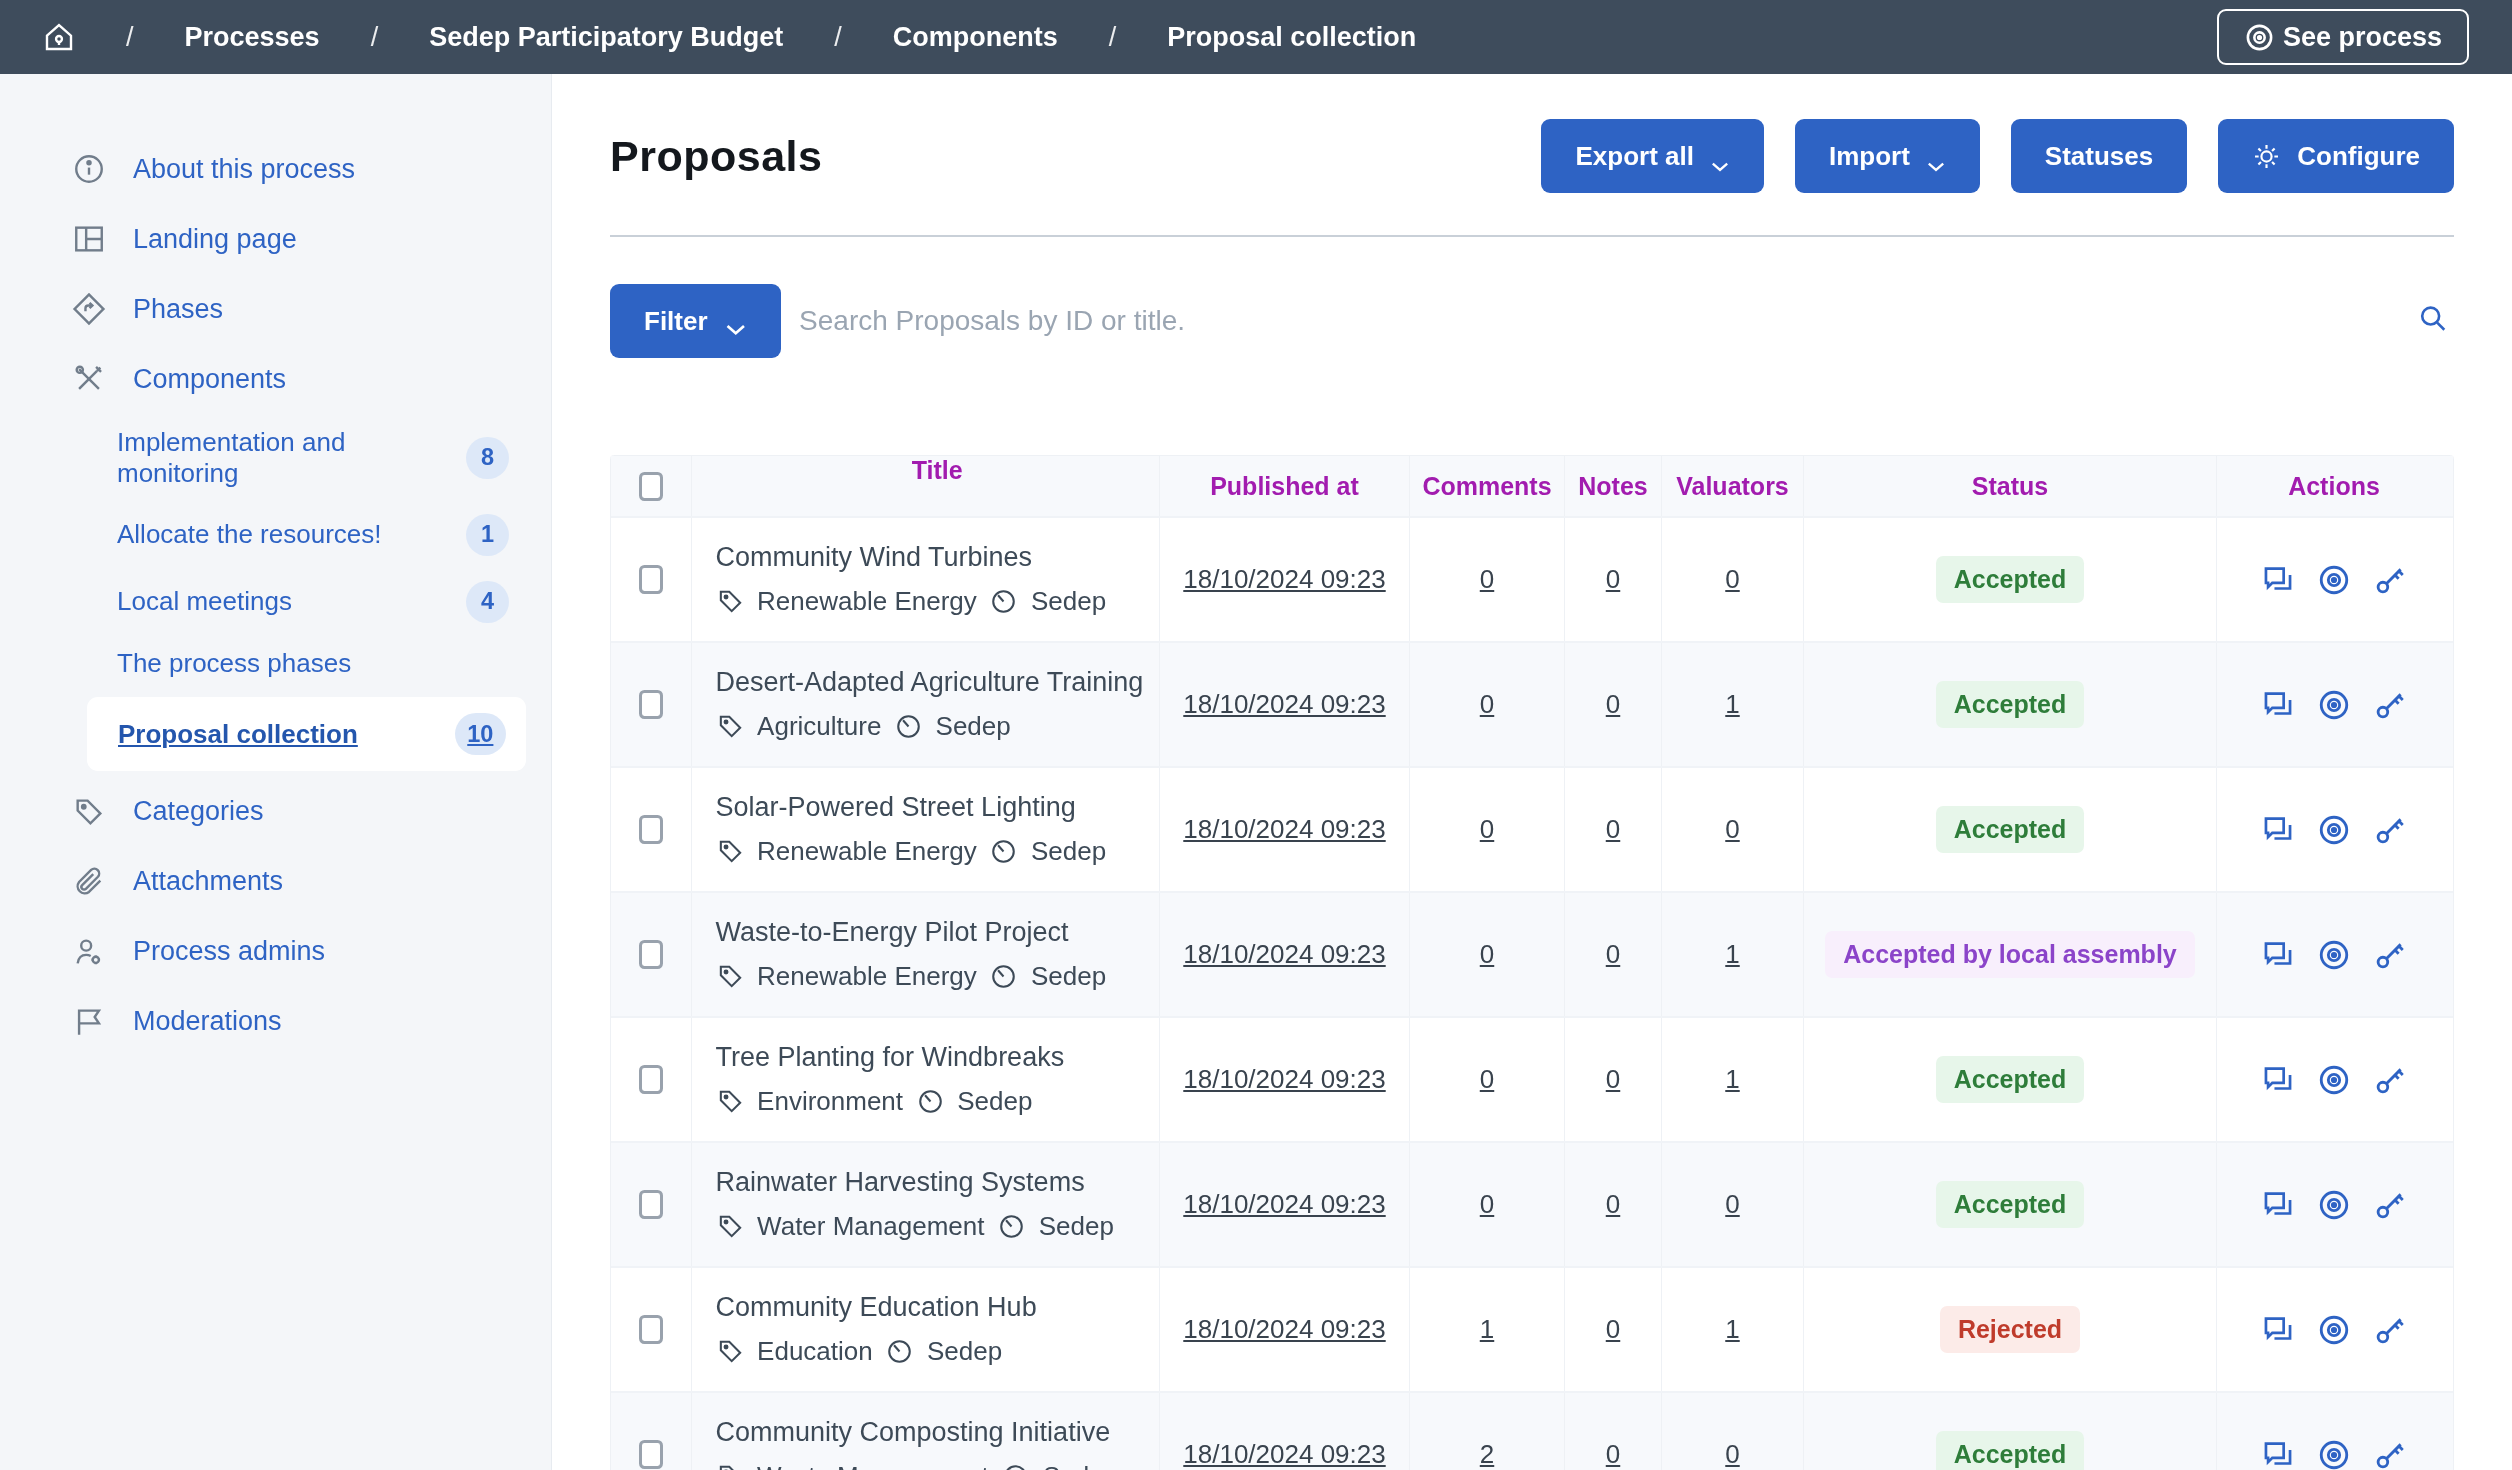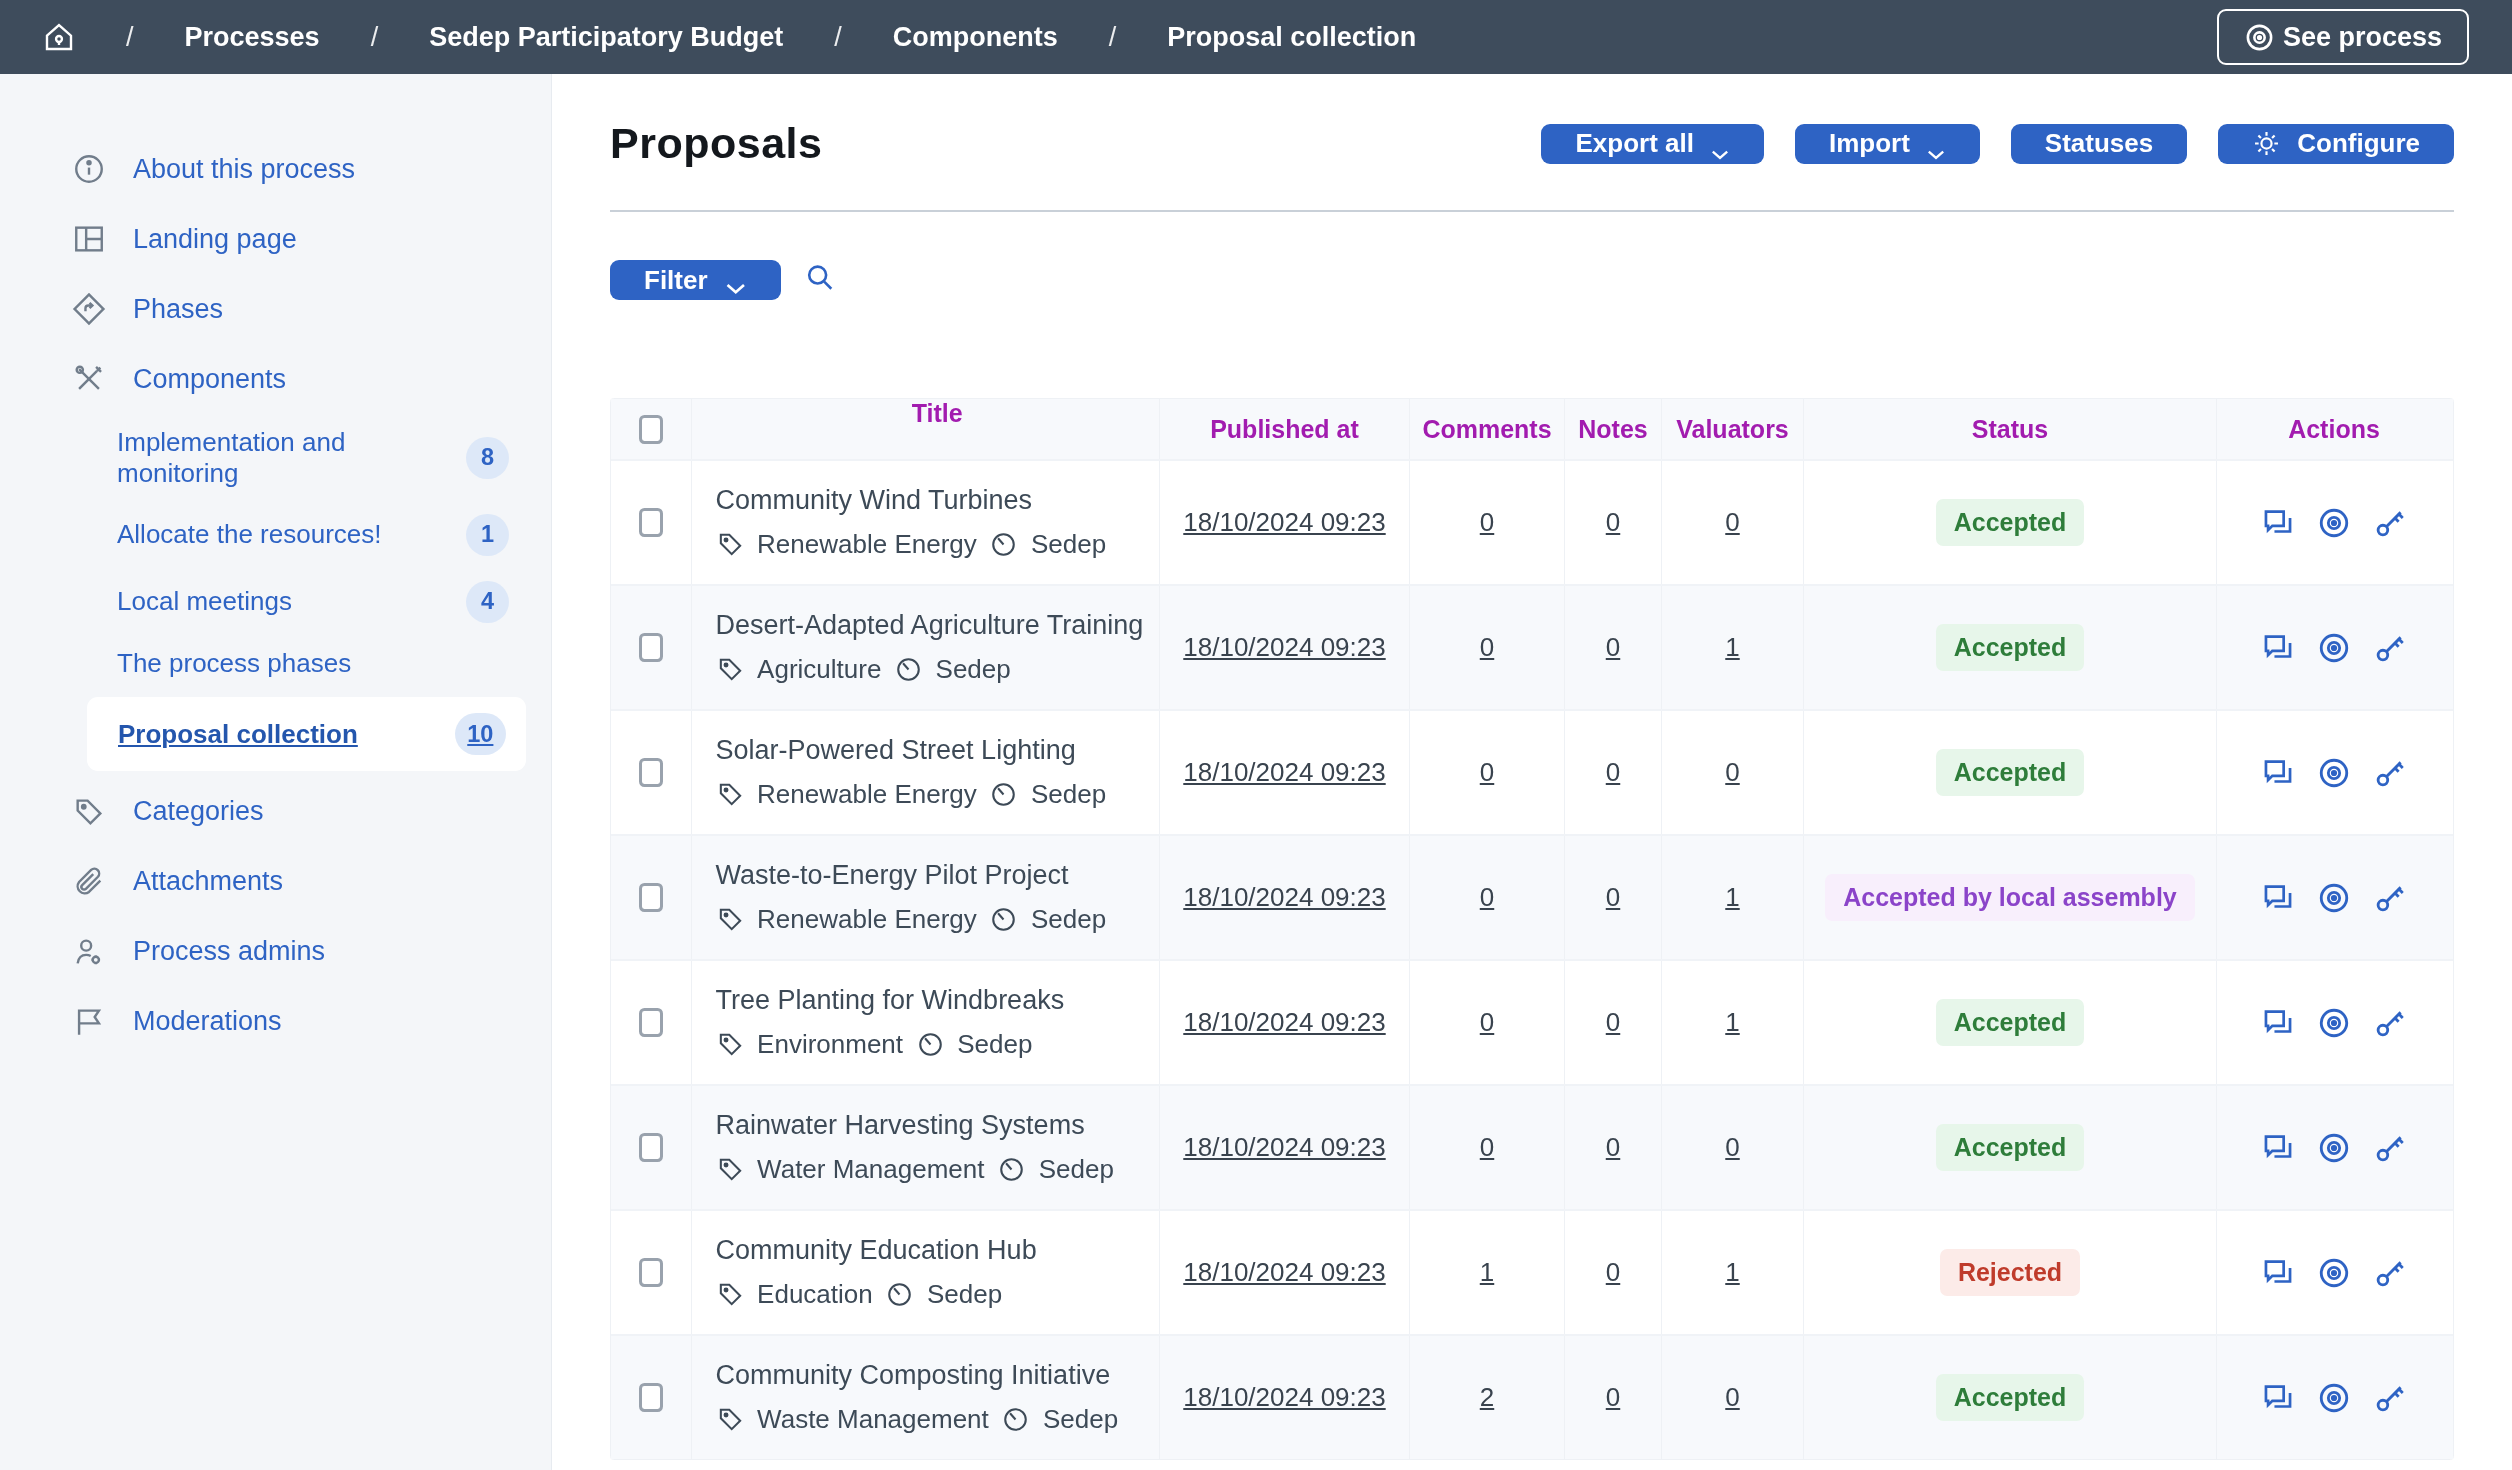--- a/index.html
+++ b/index.html
@@ -32,21 +32,21 @@
   .snav-sub.active { background:#fff; border-radius:10.8px; margin:5.4px 25px 5.4px 87px;
     padding:16px 20px 16px 31px; font-weight:700; }
   .snav-sub.active .lbl { text-decoration:underline; color:#2456ad; }
   .snav-sub.active .pill { text-decoration:underline; }
 
   
   .main { flex:1; padding:45px 58px 0 58px; background:#fff; }
   .main-head { display:flex; align-items:center; }
   .page-title { font-size:43px; font-weight:800; color:#14181d; letter-spacing:0.5px; }
   .head-buttons { margin-left:auto; display:flex; gap:31px; }
-  .btn { background:#2e63c4; color:#fff; border:none; border-radius:9px; height:40px;
+  .btn { background:#2e63c4; color:#fff; border:none; border-radius:9px; height:74px;
     padding:0 34px; font-size:26px; font-weight:700; display:flex; align-items:center;
     gap:16px; cursor:pointer; font-family:inherit; }
   .chev { width:20px; height:12.6px; }
   .rule { border:none; border-top:2.7px solid #c9d0d8; margin-top:42px; }
 
   .filterbar { display:flex; align-items:center; margin-top:47px; gap:18px; }
   .search-input { flex:1; border:none; outline:none; font-size:28px; color:#3d4a57;
     font-family:inherit; background:transparent; }
   .search-input::placeholder { color:#9aa5b2; }
   .search-btn { background:none; border:none; cursor:pointer; color:#2e63c4;
@@ -251,20 +251,21 @@
     <hr class="rule">
 
     <div class="filterbar">
       <button class="btn">
         <span>Filter</span>
         <span class="chev" style="width:23.5px;height:14.4px;">
           <svg viewBox="0 0 22 14" fill="none" stroke="#fff" stroke-width="2.6">
               <path d="M3 3l8 7 8-7"></path>
             </svg></span>
       </button>
+      <input class="search-input" type="text" placeholder="Search Proposals by ID or title." style="">
       <button class="search-btn" style="width:42px;height:42px;">
         <span style="display:flex;width:36px;height:36px;">
           <svg viewBox="0 0 24 24" fill="none" stroke="currentColor" stroke-width="2">
             <circle cx="10.5" cy="10.5" r="6.5"></circle>
               <path d="M15.5 15.5L21 21"></path>
           </svg>
           </span>
       </button>
     </div>
 

